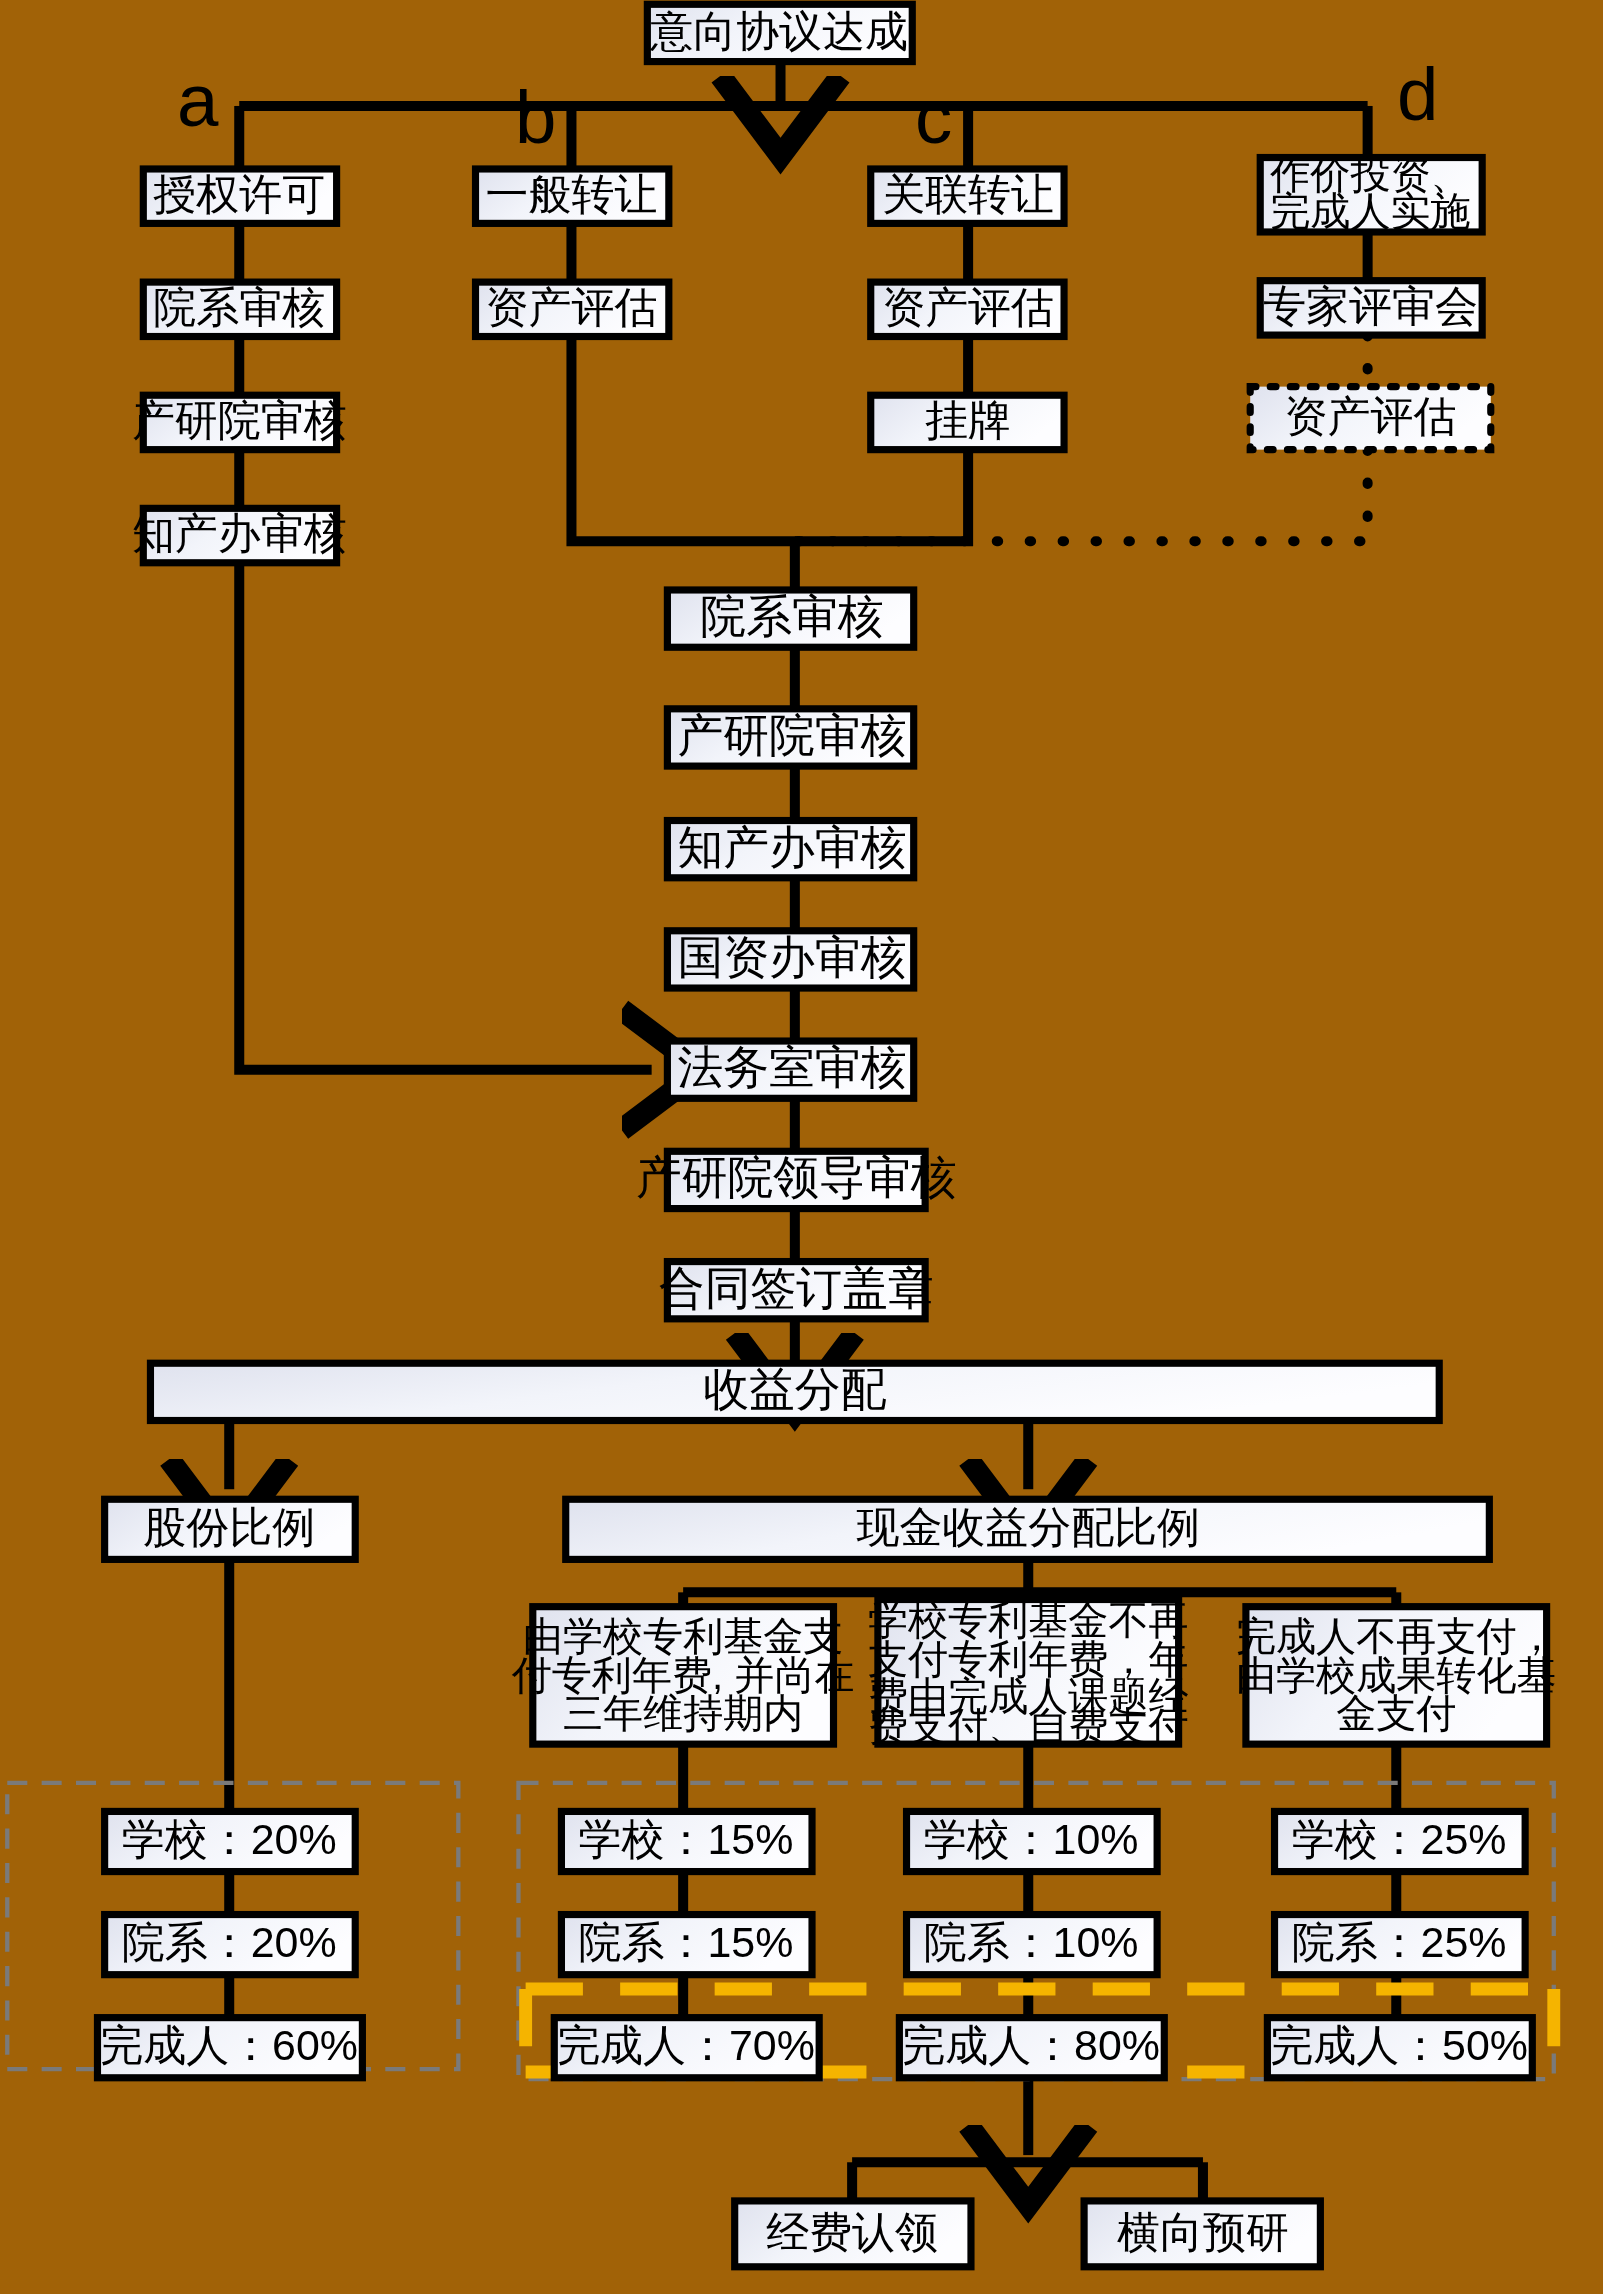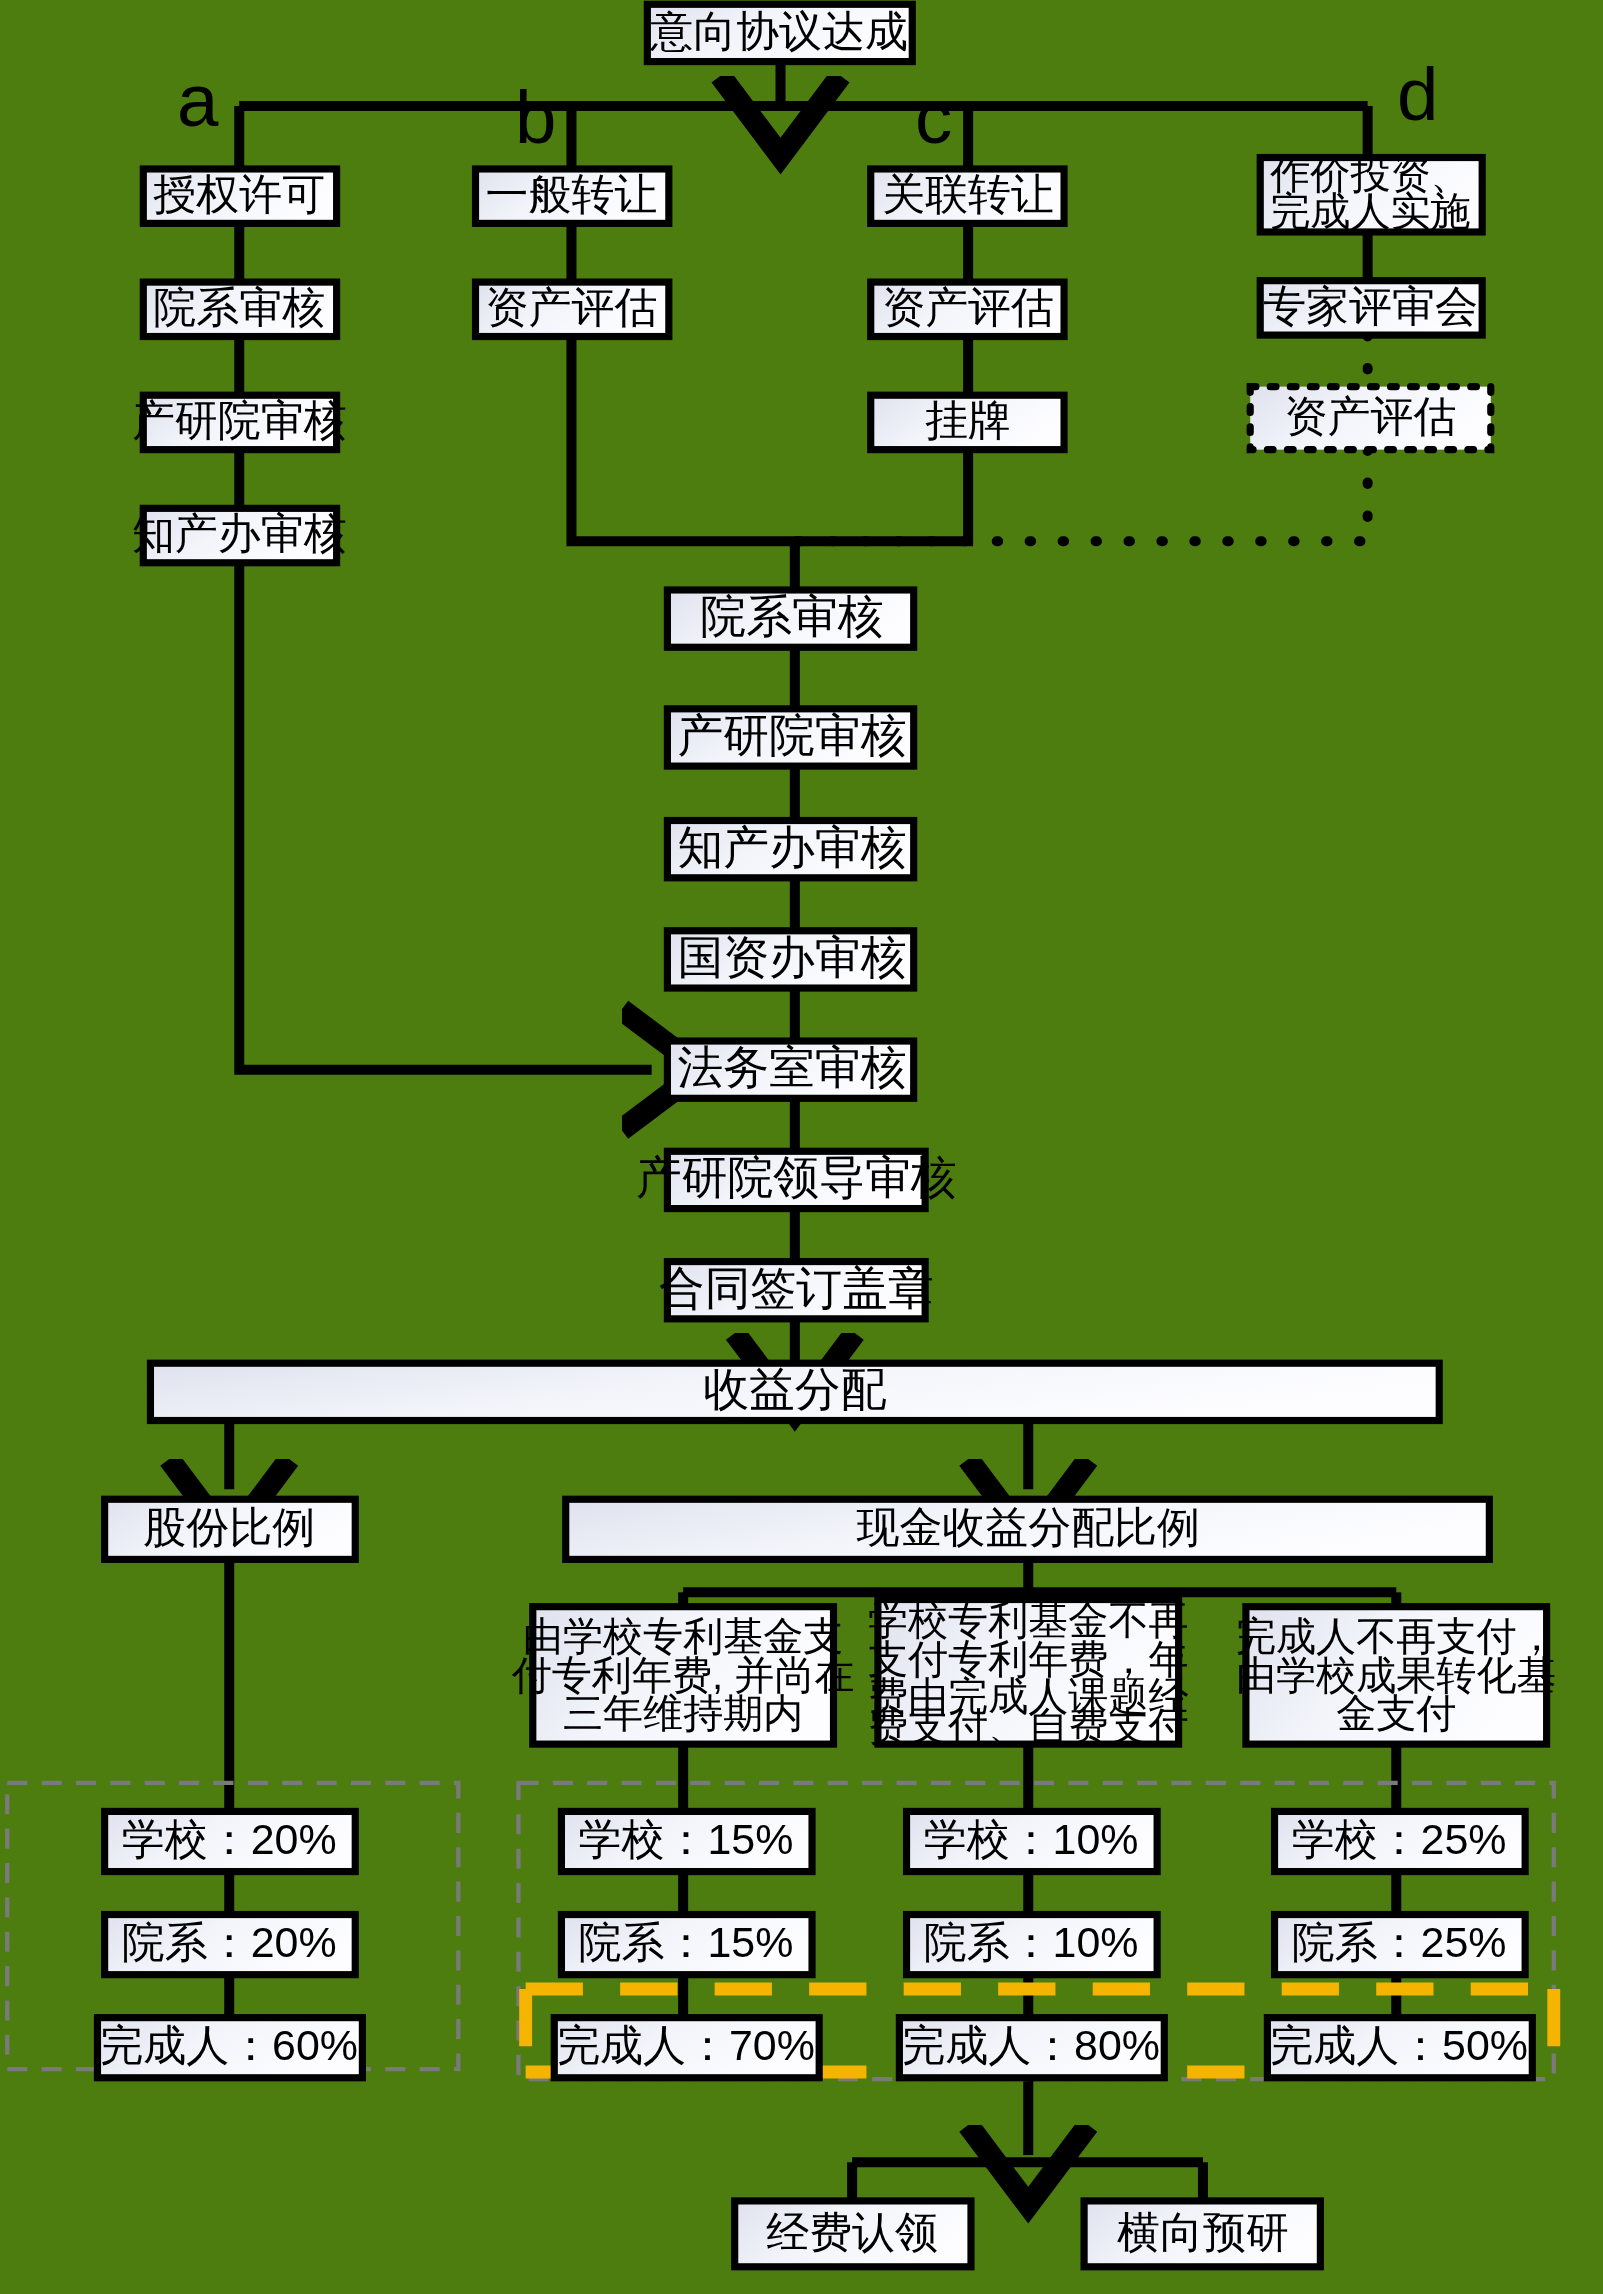--- a/index.html
+++ b/index.html
@@ -1,17 +1,17 @@
 <!DOCTYPE html>
 <html style="font-size:14.4px"><head>
 <meta charset="utf-8">
 <style>
   html,body{margin:0;padding:0;background:#ffffff;}
   body{font-family:"Liberation Sans","DejaVu Sans",sans-serif;}
-  #stage{position:relative;width:1604px;height:2294px;background:#4d7c0f;overflow:hidden;}
+  #stage{position:relative;width:1604px;height:2294px;background:#a16207;overflow:hidden;}
   #flow{position:absolute;left:0;top:0;width:1604px;height:2294px;}
   .nodebox{fill:url(#boxgrad);stroke:#000;stroke-width:5;}
   .nodebox-dotted{fill:url(#boxgrad);stroke:#000;stroke-width:5;stroke-dasharray:4 10;stroke-linecap:round;}
   .link{stroke:#000;stroke-width:7;fill:none;}
   .link-dotted{stroke:#000;stroke-width:7;fill:none;stroke-dasharray:1 22;stroke-linecap:round;}
   .grp-dash{fill:none;stroke:#7a7a7a;stroke-width:3;stroke-dasharray:14 10;}
   .grp-gold{fill:none;stroke:#f5b400;stroke-width:9;stroke-dasharray:40 26;}
   text{font-family:"Liberation Sans","DejaVu Sans",sans-serif;fill:#000;}
   .lbl{font-size:30px;text-anchor:middle;dominant-baseline:middle;}
   .lbl-sm{font-size:28px;text-anchor:middle;dominant-baseline:middle;}

